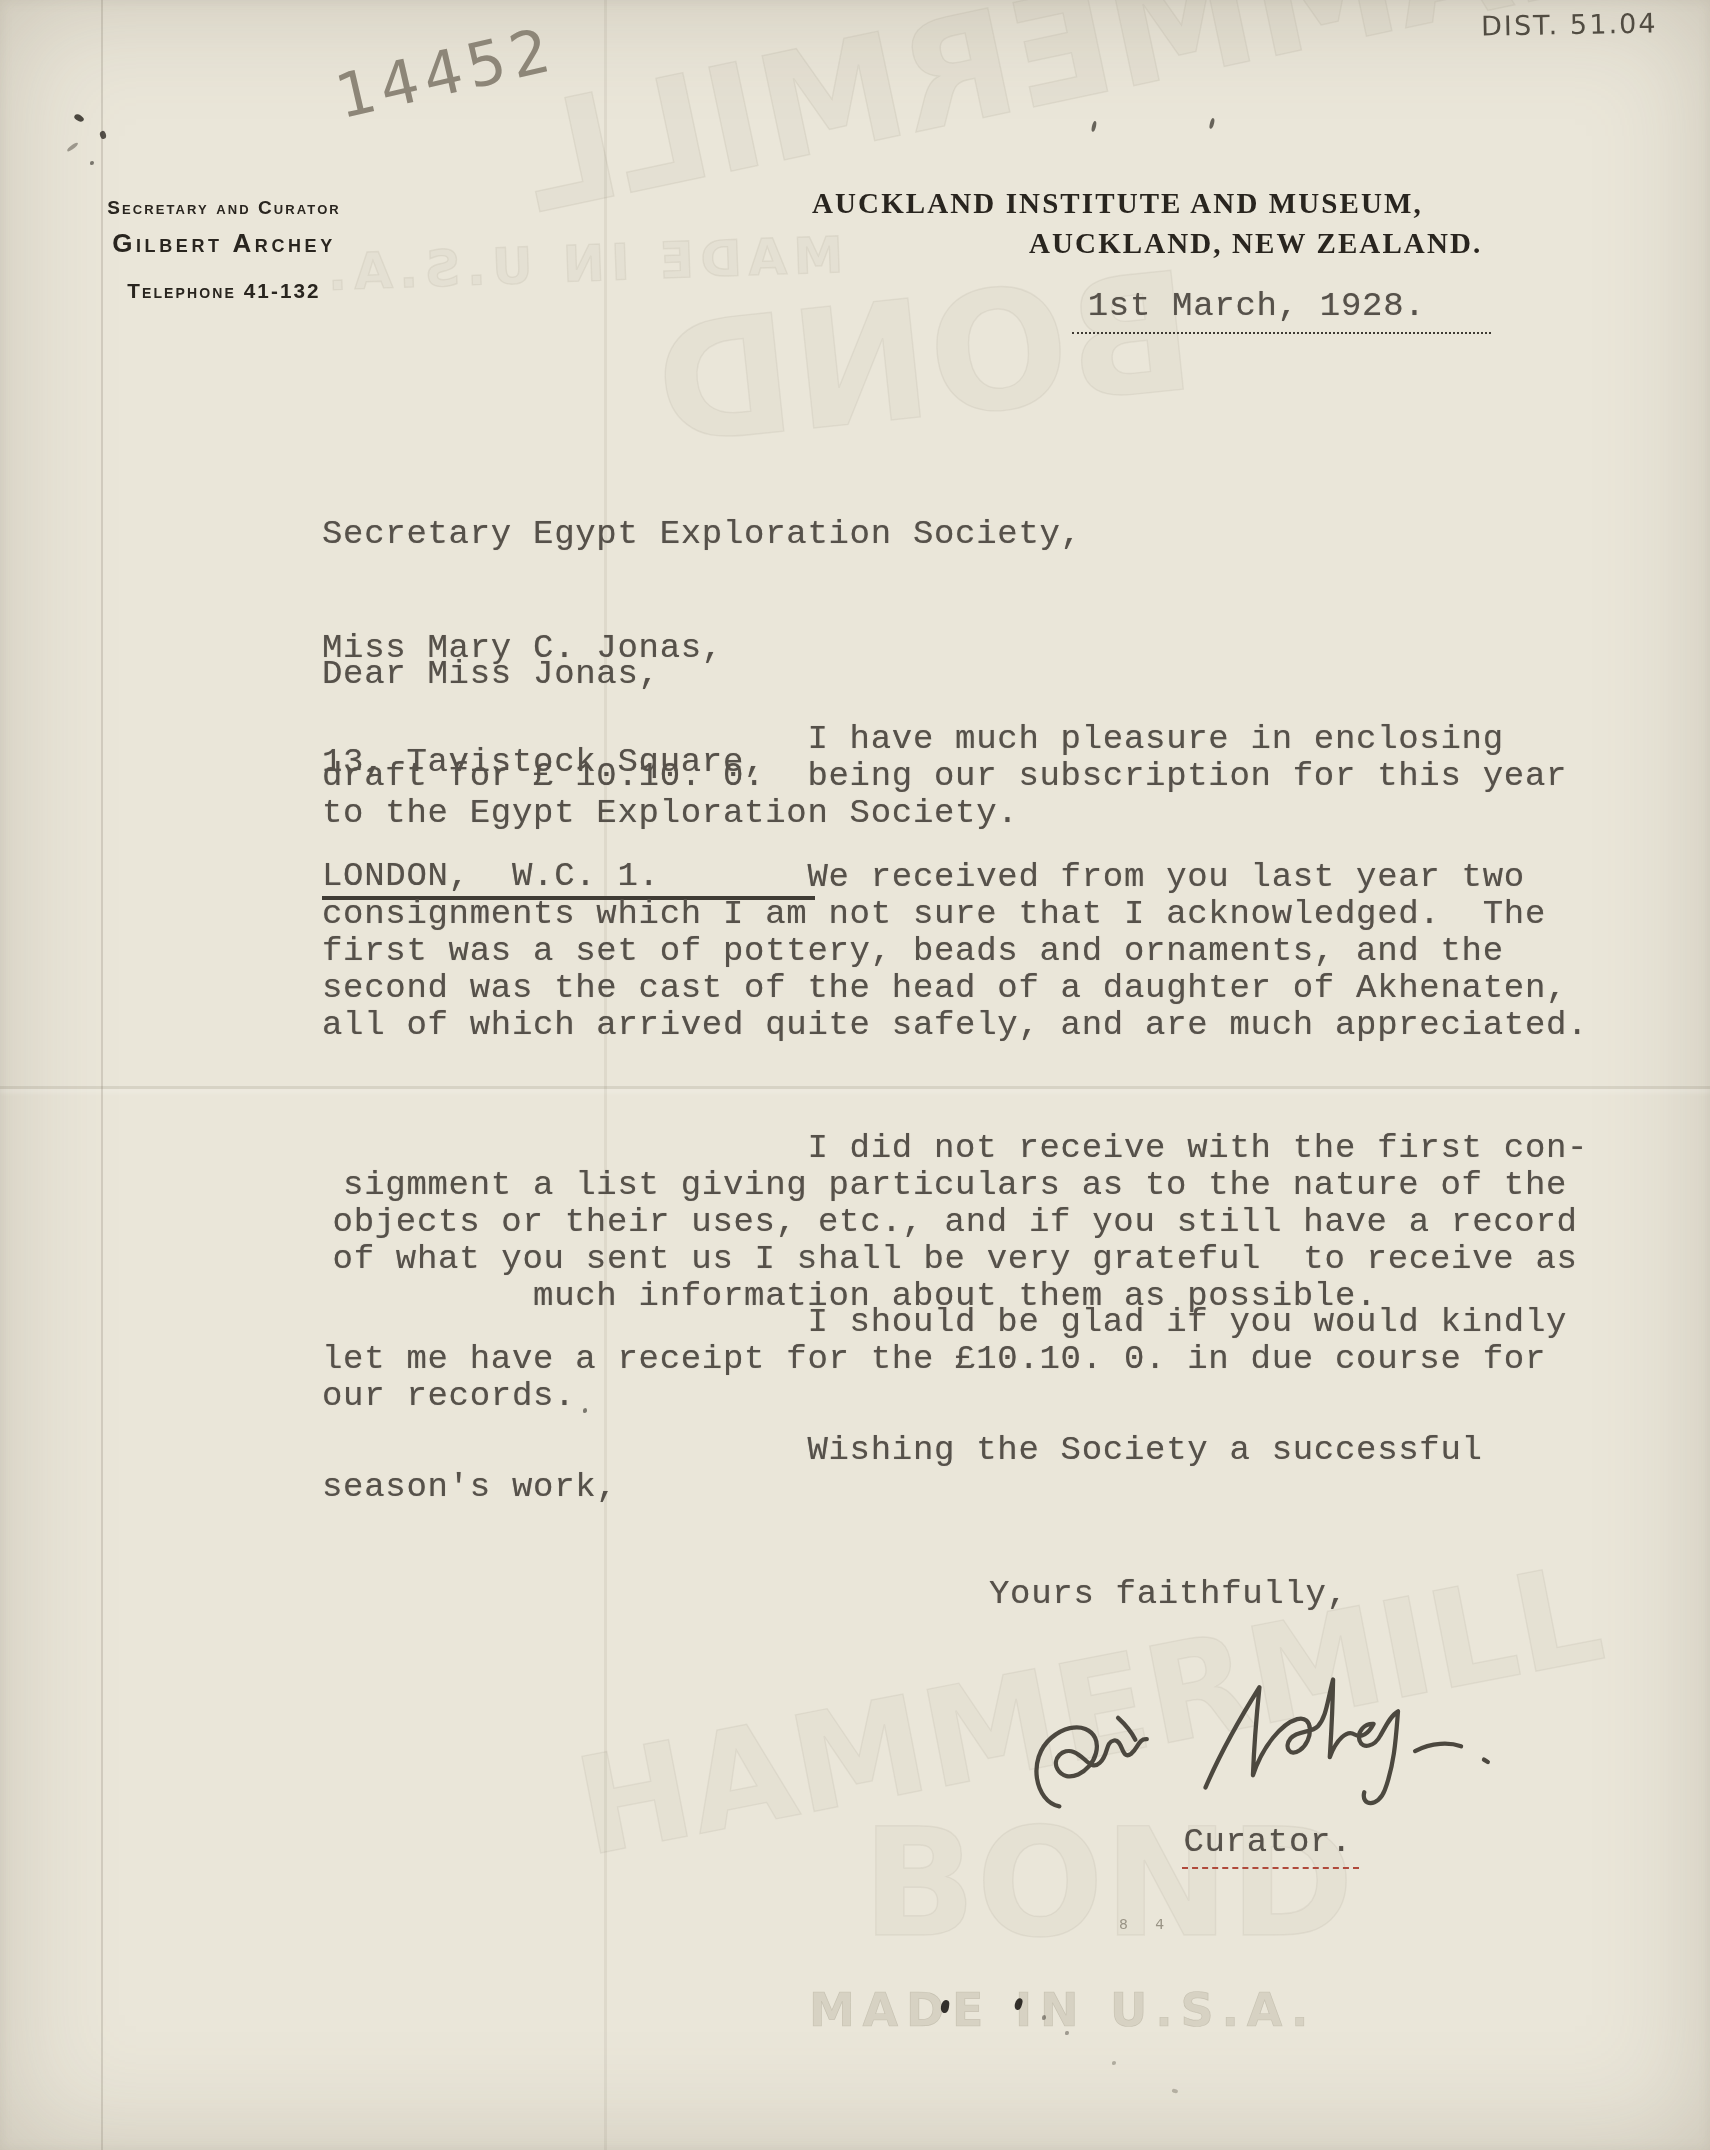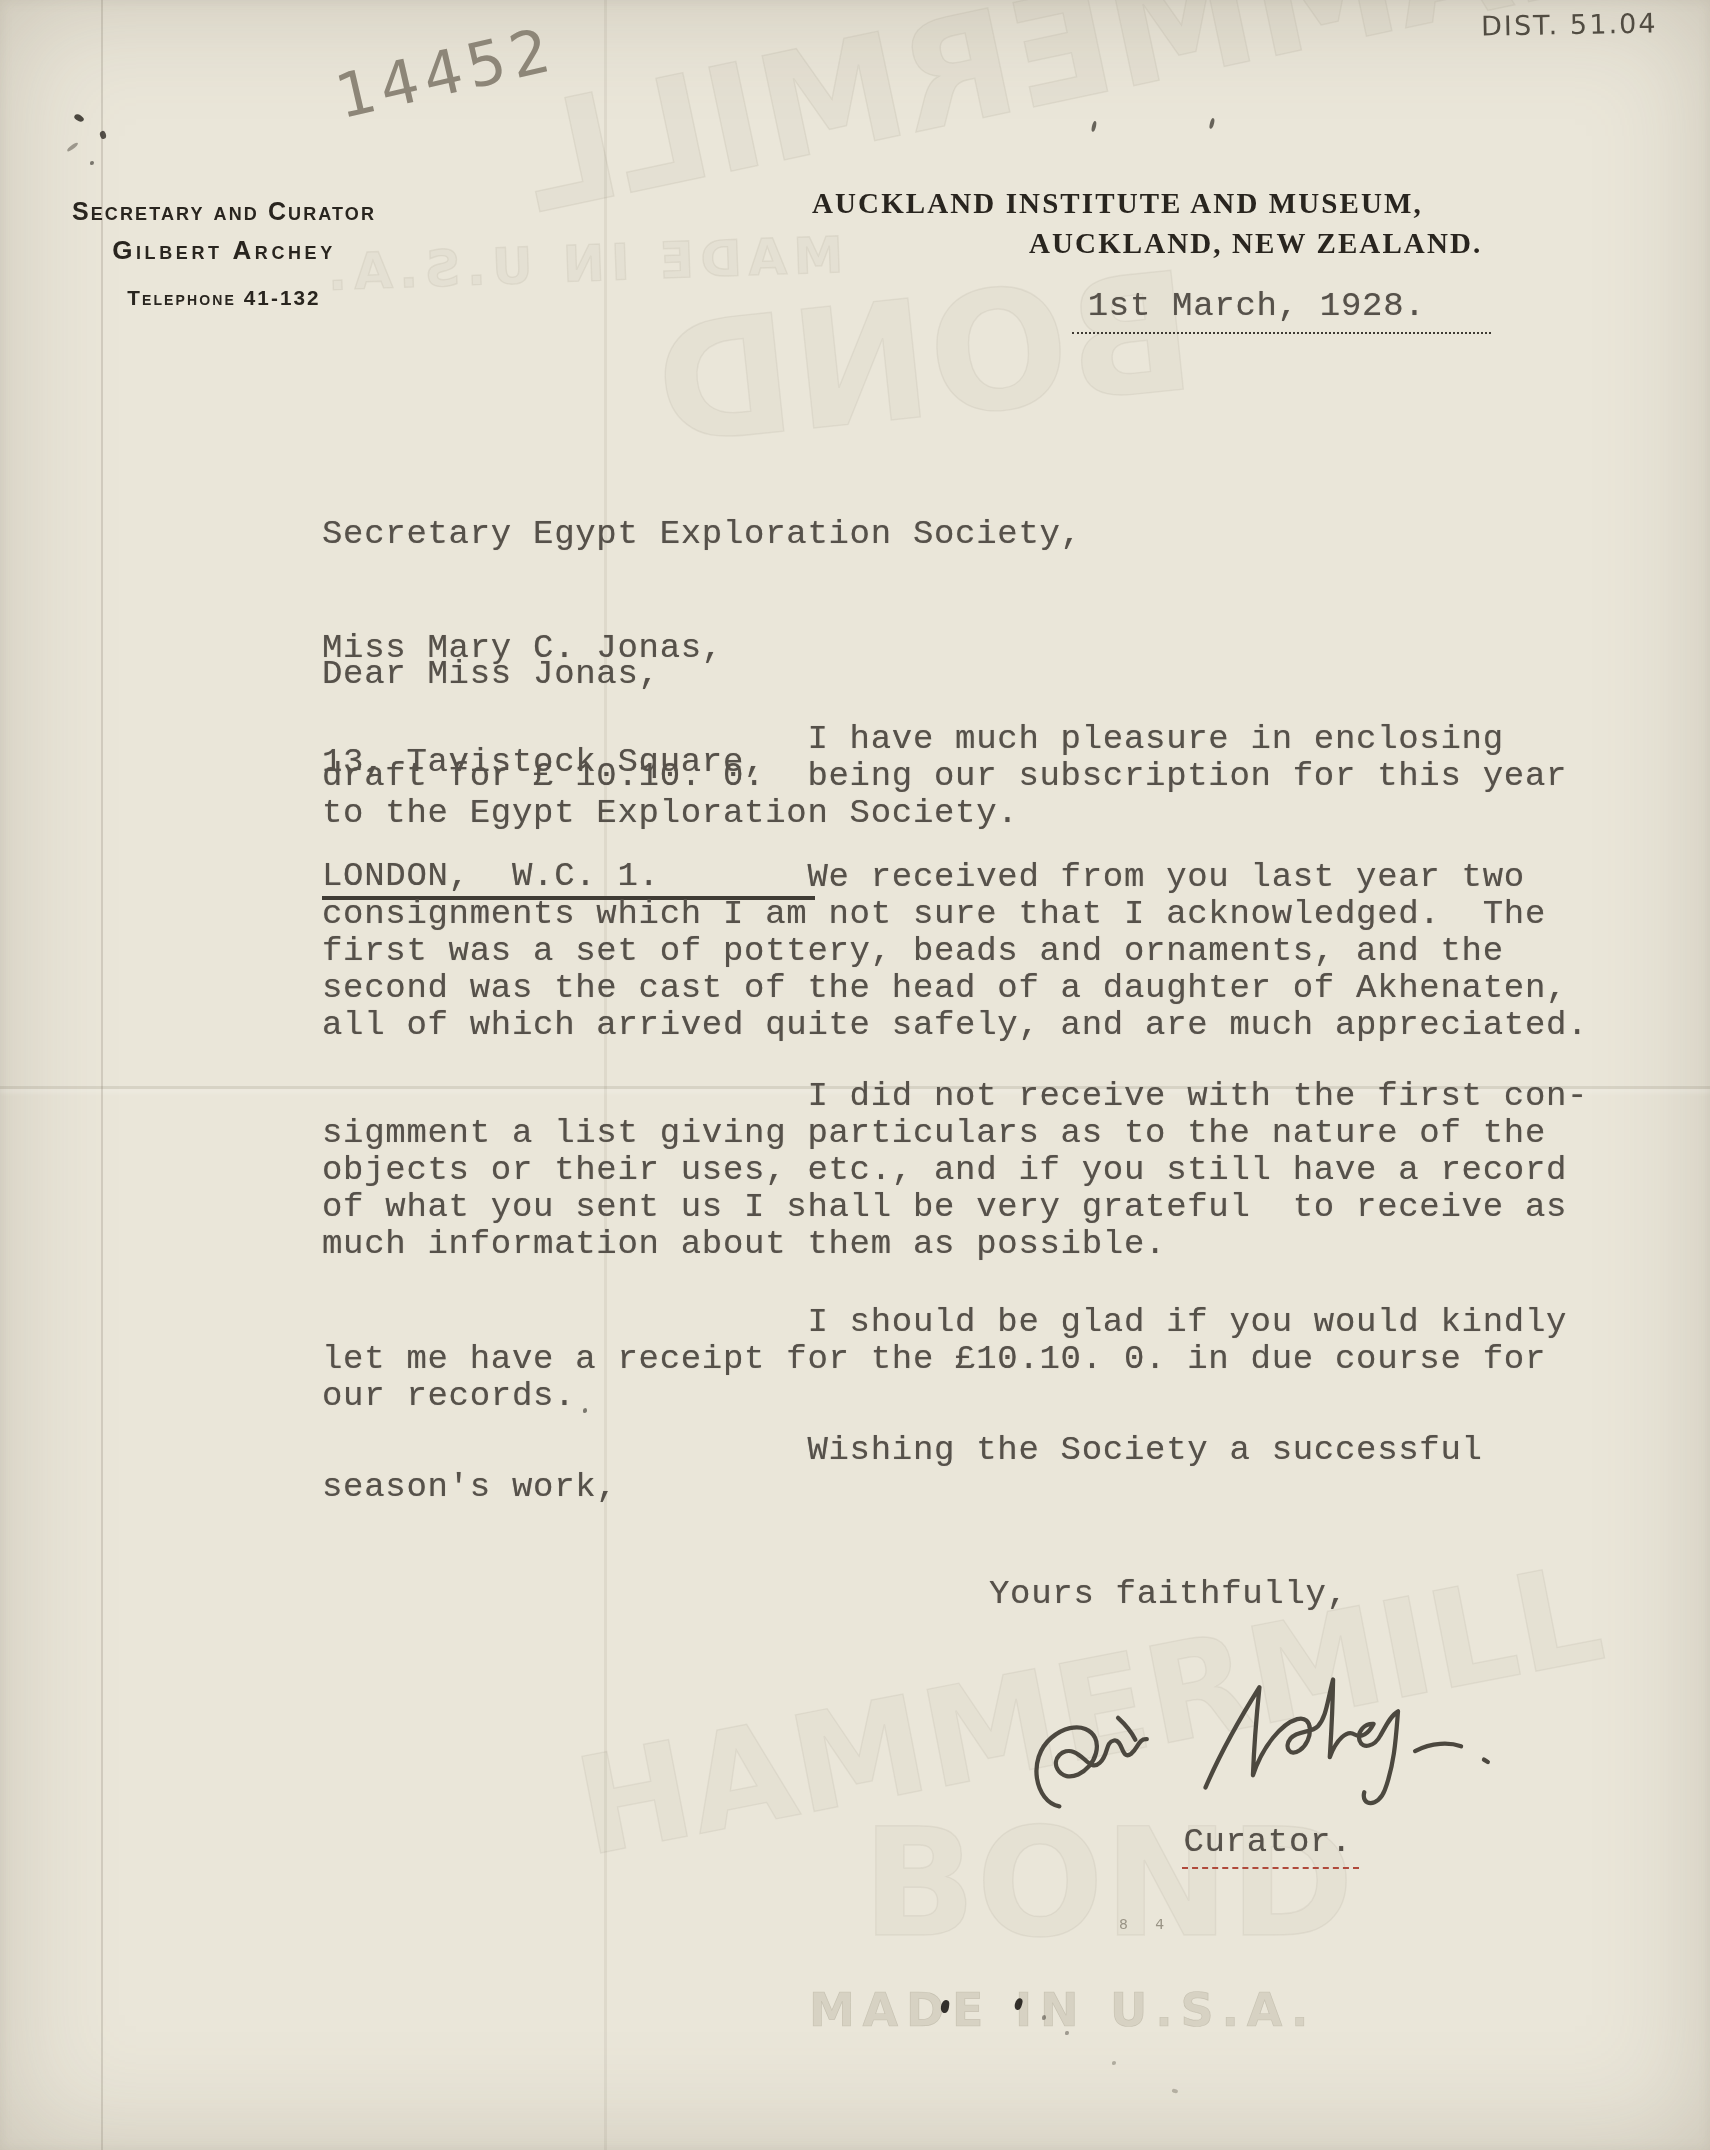--- a/index.html
+++ b/index.html
@@ -17,21 +17,21 @@
     color:#56514a;white-space:pre;
     text-shadow:0 0 0.7px rgba(86,81,74,0.55);
   }
   .address{line-height:38px;}
   .u-solid{border-bottom:4.3px solid #3f3b34;padding-right:155px;padding-bottom:1.4px;display:inline-block;}
   .date-line{border-bottom:2.9px dotted #3f3b34;padding:0 66px 7.1px 15.7px;display:inline-block;}
   .curator{border-bottom:2.9px dashed #b04a3c;padding:0 7.1px 5.7px 1.4px;}
   
   .lh{position:absolute;color:#29251f;font-weight:bold;font-variant:small-caps;}
   .lh-left{left:63px;top:197px;width:322px;text-align:center;}
-  .lh-role{font-size:25px;letter-spacing:2.1px;}
+  .lh-role{font-size:19px;letter-spacing:2.1px;}
   .lh-name{font-size:26px;letter-spacing:3.6px;margin-top:8.6px;}
   .lh-phone{font-size:20.7px;letter-spacing:2.1px;margin-top:20px;}
   .lh-inst{font-size:29px;letter-spacing:2.1px;font-variant:normal;font-family:Liberation Serif, serif;}
   
   .pencil{position:absolute;font-family:"DejaVu Sans",sans-serif;color:#8f897b;}
   .dist{left:1481px;top:8.6px;font-size:27px;letter-spacing:2.1px;color:#514c42;transform:rotate(-1deg);}
   .accession{left:334px;top:37px;font-size:61px;letter-spacing:5.7px;transform:rotate(-13deg);color:#8d8678;}
   .small-pencil{left:1119px;top:1916px;font-size:14px;letter-spacing:11.4px;color:#9a9486;}
   
   .wm{
@@ -96,21 +96,21 @@
   <div class="typed" style="left:322px;top:656px;">Dear Miss Jonas,</div>
 
   <div class="typed" style="left:322px;top:721px;">                       I have much pleasure in enclosing
 draft for £ 10.10. 0.  being our subscription for this year
 to the Egypt Exploration Society.</div>
   <div class="typed" style="left:322px;top:859px;">                       We received from you last year two
 consignments which I am not sure that I acknowledged.  The
 first was a set of pottery, beads and ornaments, and the
 second was the cast of the head of a daughter of Akhenaten,
 all of which arrived quite safely, and are much appreciated.</div>
-  <div class="typed" style="left:322px;top:1078px;">                       I did not receive with the first con-
+  <div class="typed" style="left:322px;top:1130px;text-align:center;">                       I did not receive with the first con-
 sigmment a list giving particulars as to the nature of the
 objects or their uses, etc., and if you still have a record
 of what you sent us I shall be very grateful  to receive as
 much information about them as possible.</div>
   <div class="typed" style="left:322px;top:1304px;">                       I should be glad if you would kindly
 let me have a receipt for the £10.10. 0. in due course for
 our records.</div>
   <div class="typed" style="left:322px;top:1432px;">                       Wishing the Society a successful
 season's work,</div>
 

